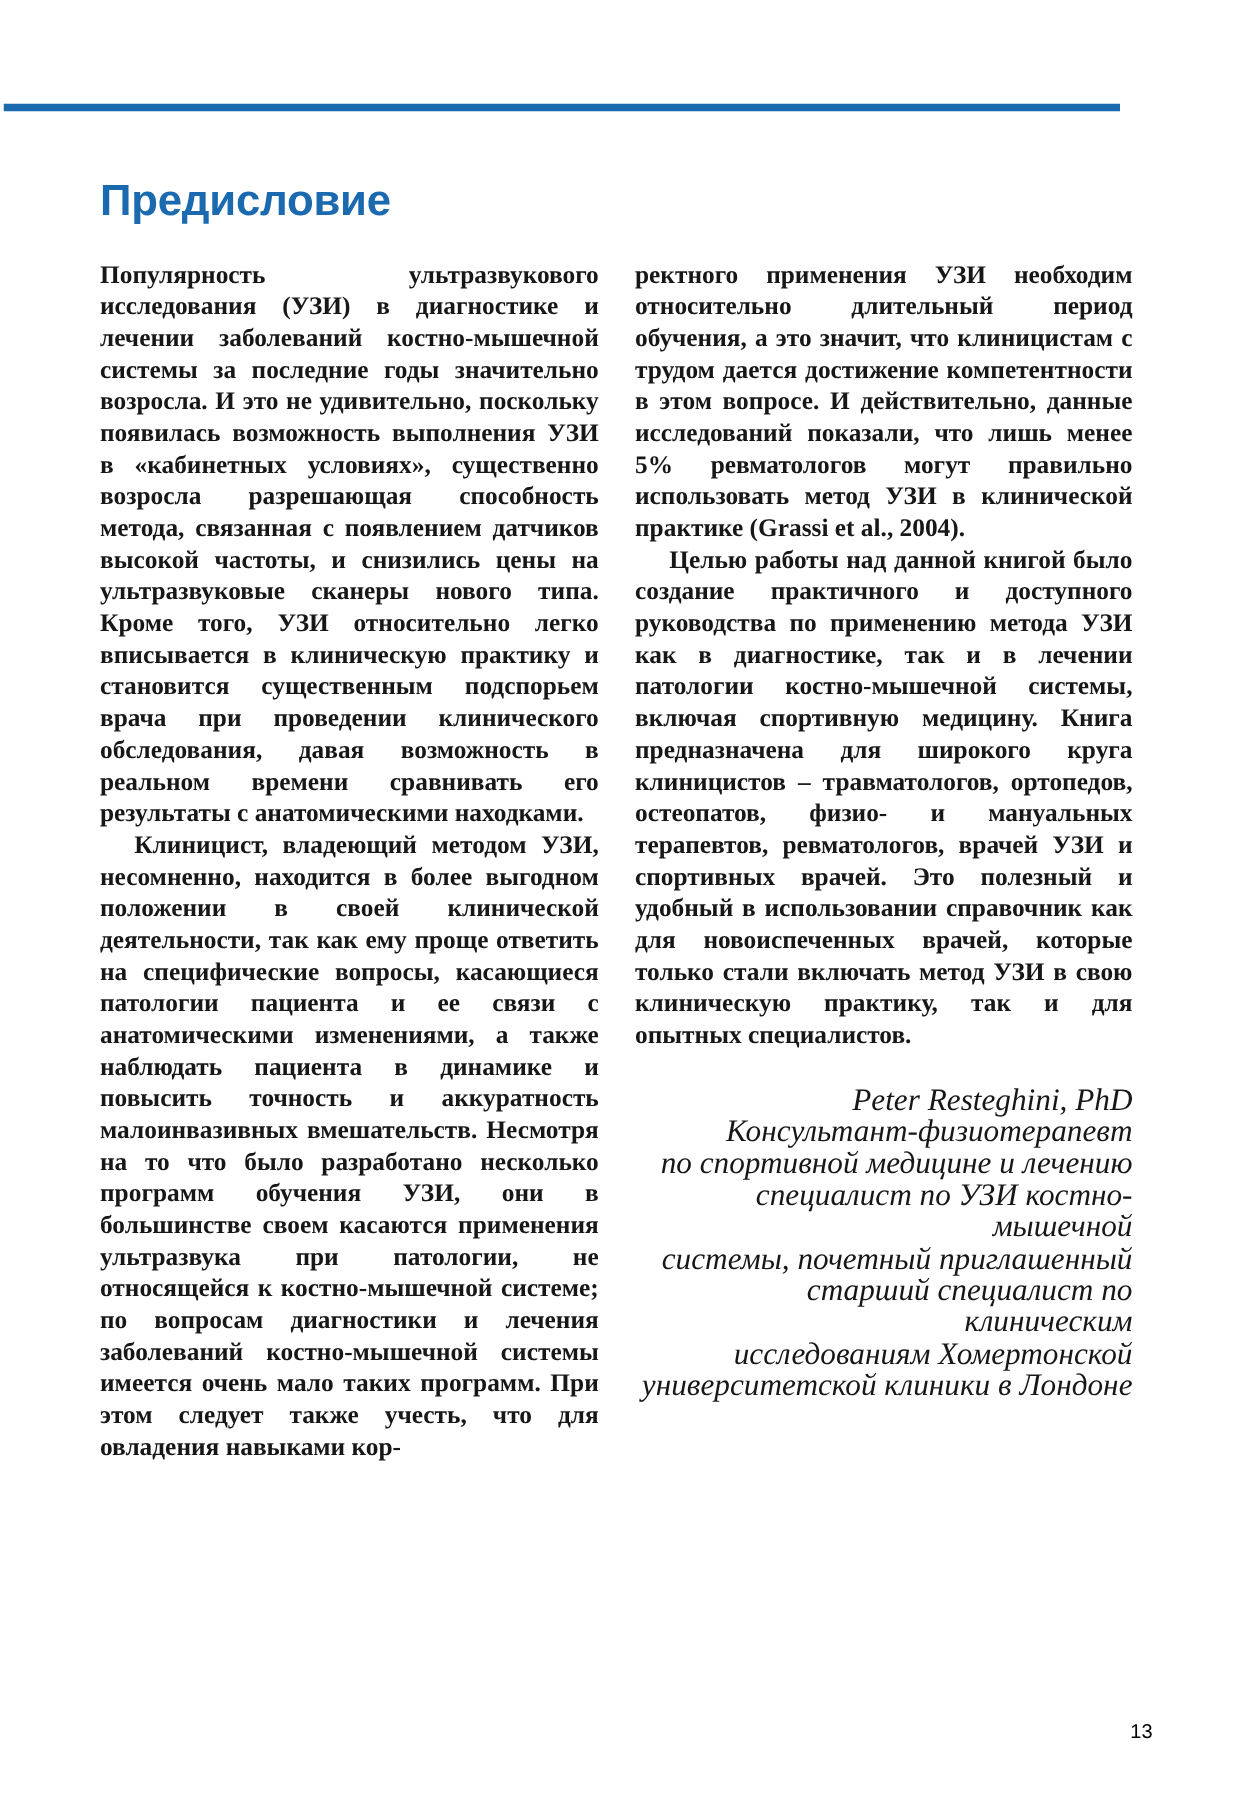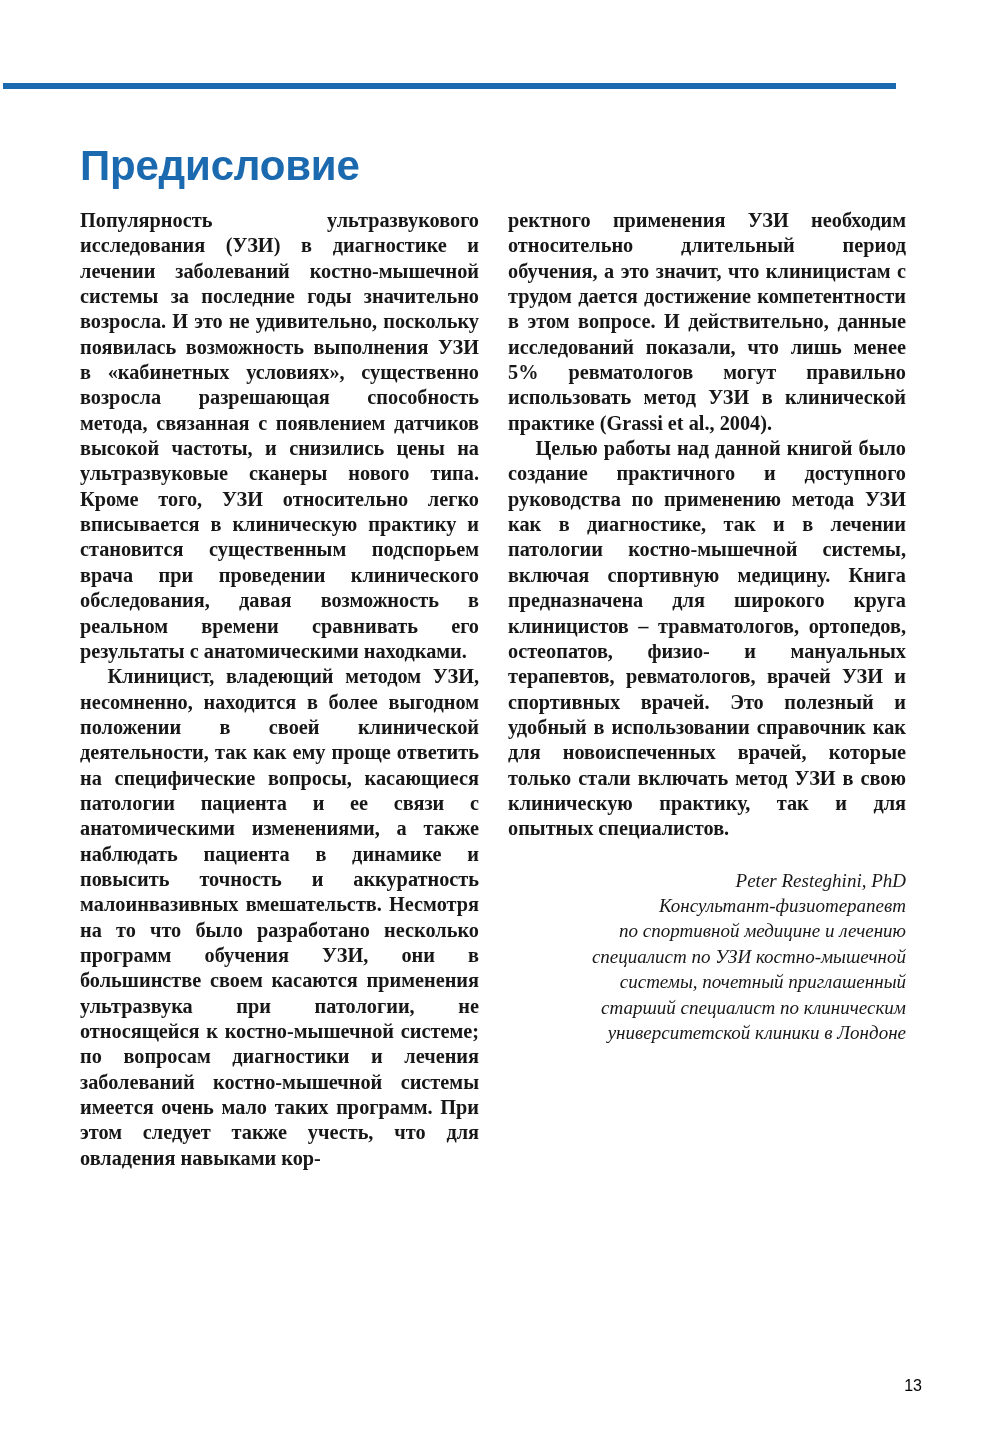--- a/index.html
+++ b/index.html
@@ -35,21 +35,21 @@
     background: #1b69ae;
   }
 
   
   .page-title {
     position: absolute;
     left: 80px;
     top: 112px;
     font-family: "Liberation Sans", "DejaVu Sans", sans-serif;
     font-weight: bold;
-    font-size: 42px;
+    font-size: 35px;
     line-height: 52px;
     letter-spacing: -0.2px;
     color: #1b69ae;
     white-space: nowrap;
   }
 
   
   .columns {
     position: absolute;
     left: 0;
@@ -76,21 +76,21 @@
   }
   .col p + p { text-indent: 1.35em; }
 
   
   .col p { text-align-last: left; font-weight: bold; }
 
   
   .signature {
     margin-top: 26px;
     font-style: italic;
-    font-size: 19px;
+    font-size: 25px;
     line-height: 25.4px;
     text-align: right;
     text-align-last: right;
     color: #171717;
   }
   .signature .sig-line { display: block; }
 
   
   .folio {
     position: absolute;
@@ -122,20 +122,21 @@
       <p>ректного применения УЗИ необходим относительно длительный период обучения, а это значит, что клиницистам с трудом дается достижение компетентности в этом вопросе. И действительно, данные исследований показали, что лишь менее 5% ревматологов могут правильно использовать метод УЗИ в клинической практике (Grassi et al., 2004).</p>
       <p>Целью работы над данной книгой было создание практичного и доступного руководства по применению метода УЗИ как в диагностике, так и в лечении патологии костно-мышечной системы, включая спортивную медицину. Книга предназначена для широкого круга клиницистов – травматологов, ортопедов, остеопатов, физио- и мануальных терапевтов, ревматологов, врачей УЗИ и спортивных врачей. Это полезный и удобный в использовании справочник как для новоиспеченных врачей, которые только стали включать метод УЗИ в свою клиническую практику, так и для опытных специалистов.</p>
 
       <div class="signature">
         <span class="sig-line">Peter Resteghini, PhD</span>
         <span class="sig-line">Консультант-физиотерапевт</span>
         <span class="sig-line">по спортивной медицине и лечению</span>
         <span class="sig-line">специалист по УЗИ костно-мышечной</span>
         <span class="sig-line">системы, почетный приглашенный</span>
         <span class="sig-line">старший специалист по клиническим</span>
+        <span class="sig-line">исследованиям Хомертонской</span>
         <span class="sig-line">университетской клиники в Лондоне</span>
       </div>
     </div>
 
   </div>
 
   <div class="folio">13</div>
 
 </div>
 

